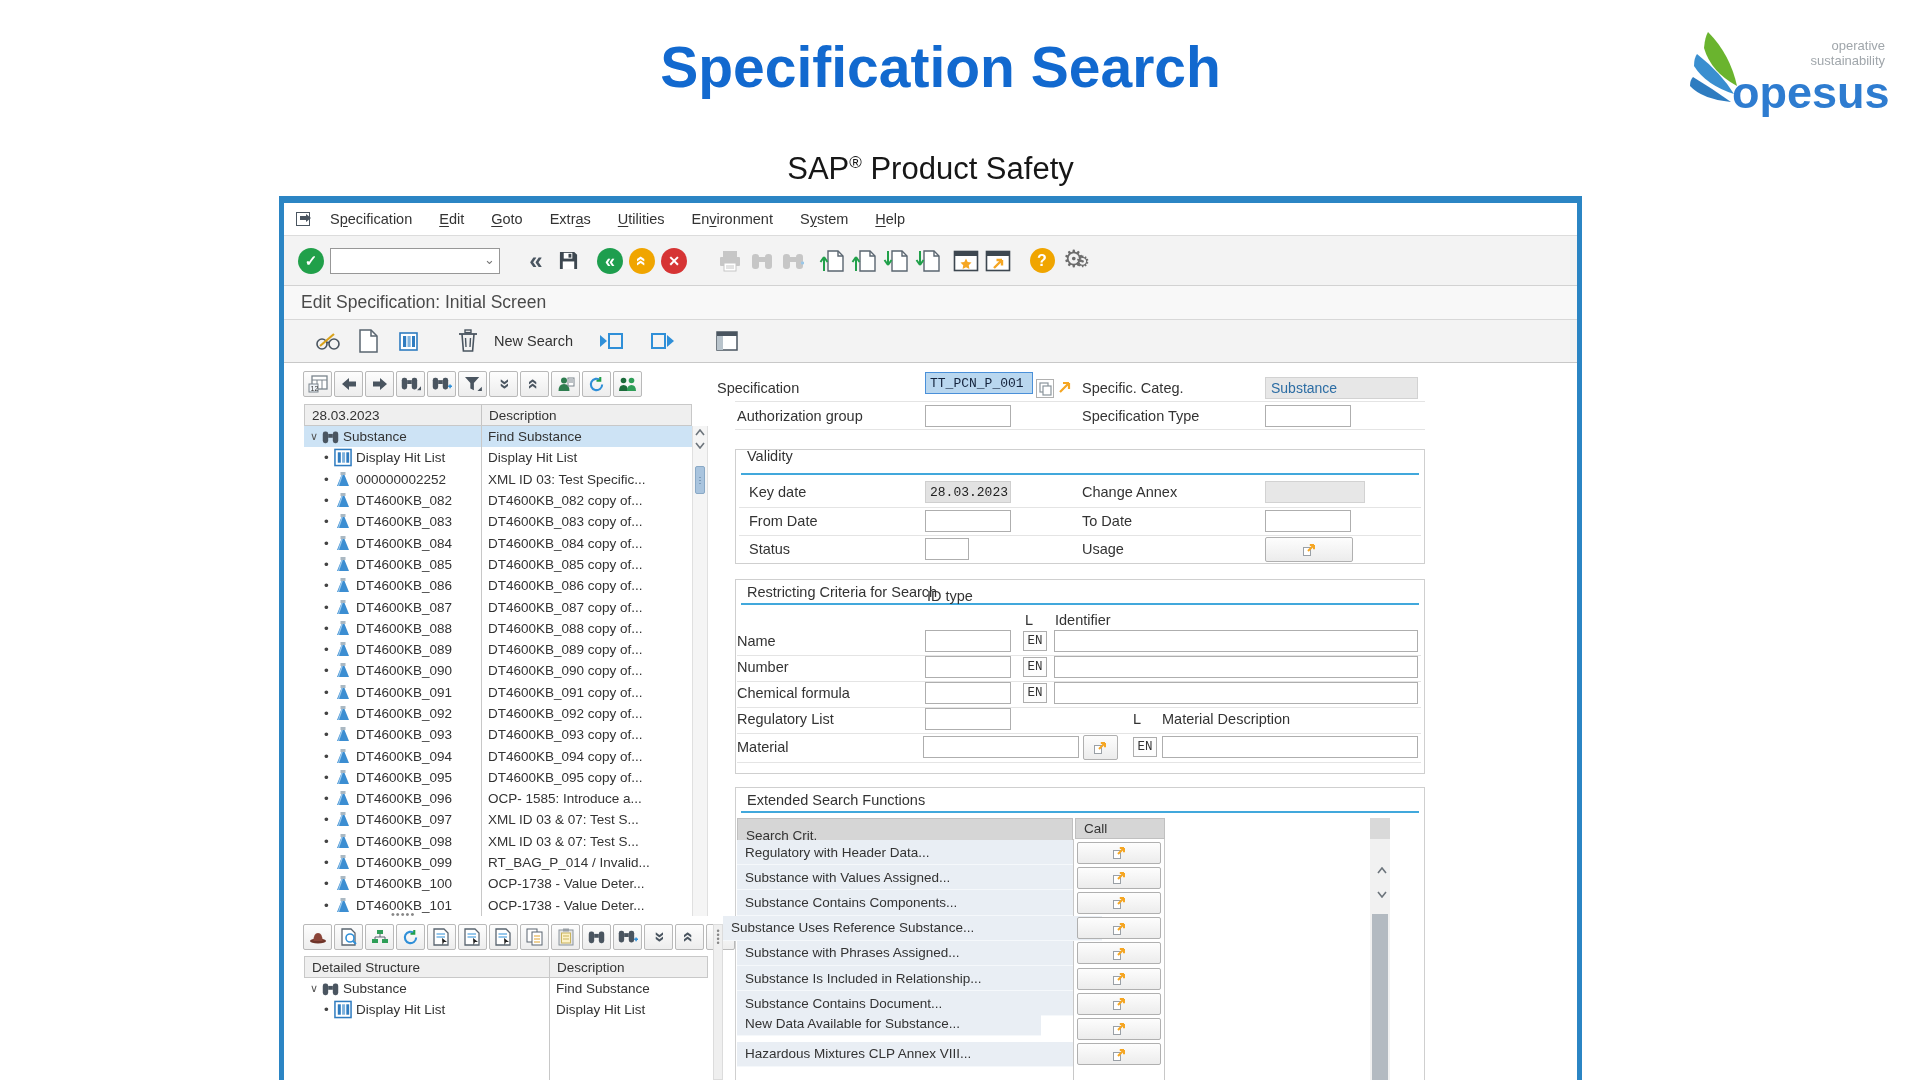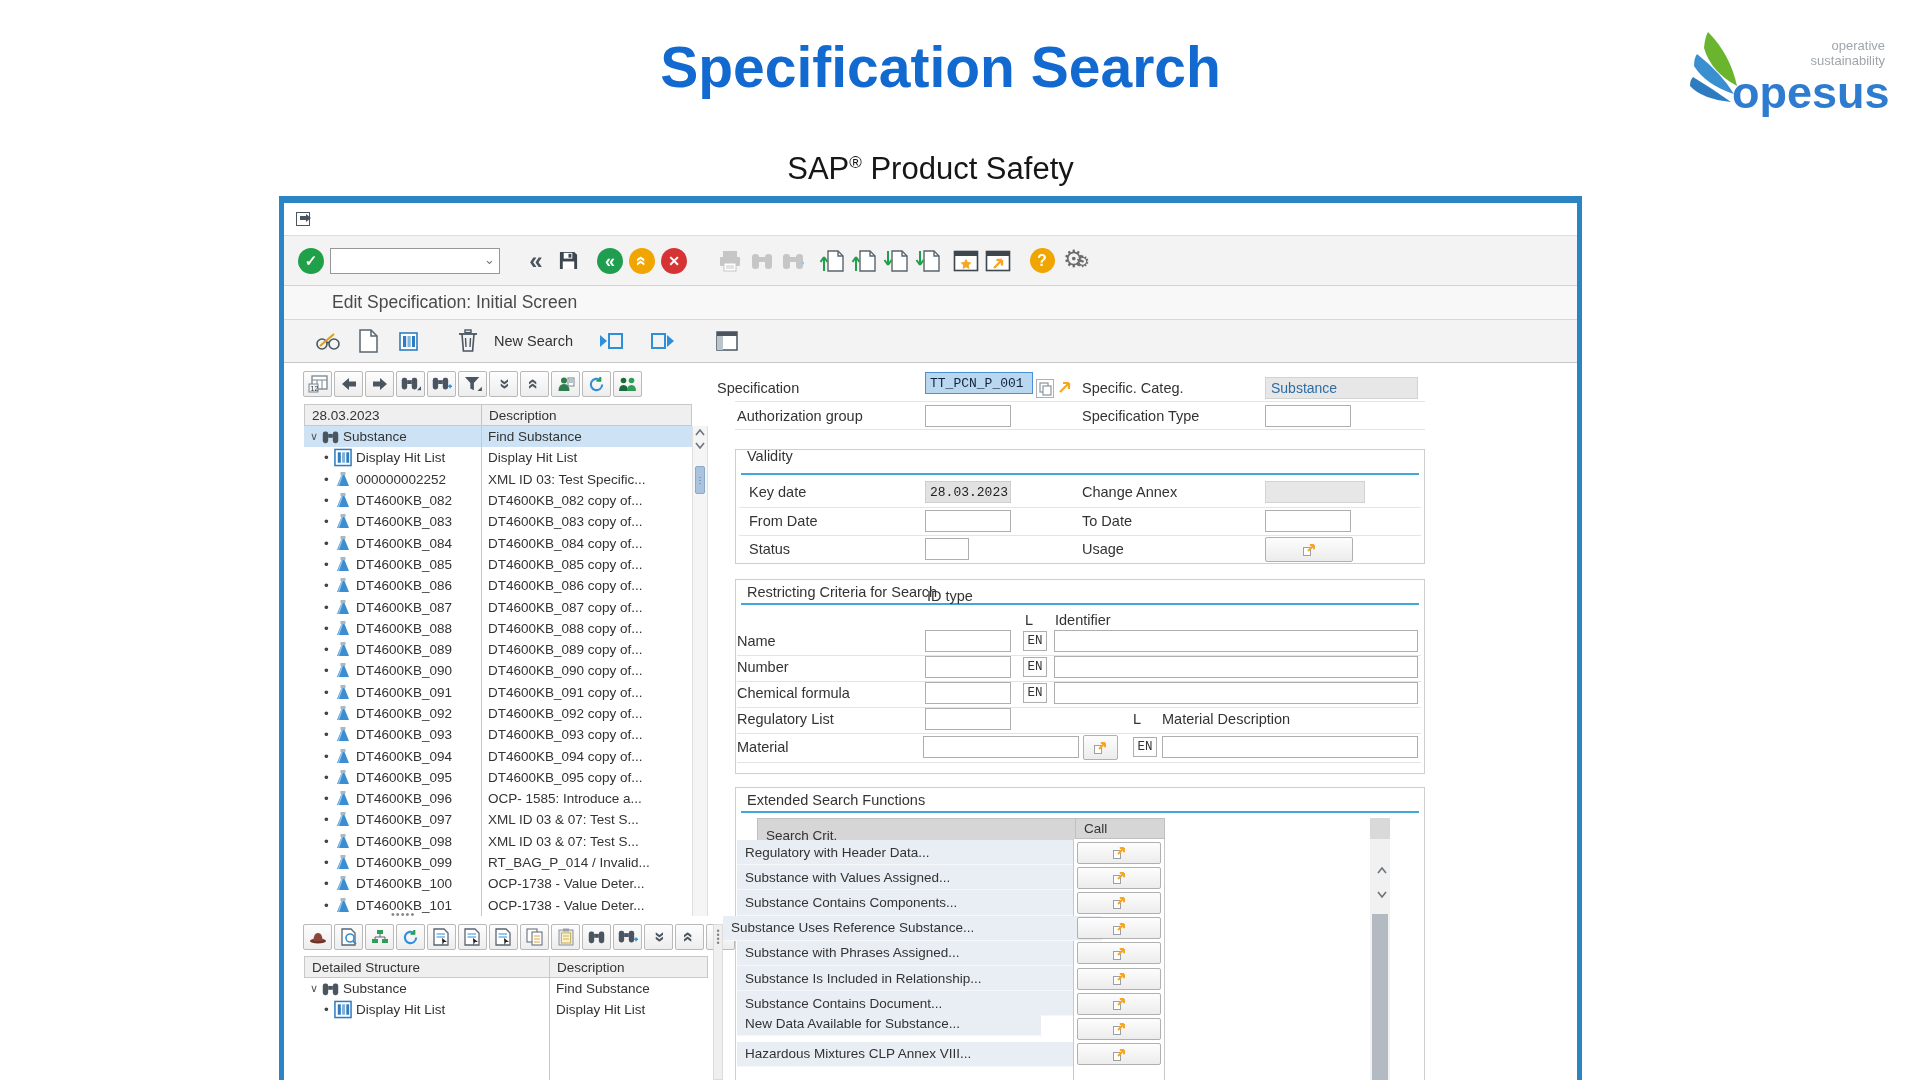--- a/index.html
+++ b/index.html
@@ -29,21 +29,21 @@
 .circle-btn { width:26px; height:26px; border-radius:50%; display:inline-flex;
   align-items:center; justify-content:center; color:#fff; font-size:15px; font-weight:bold; }
 .cmd { width:170px; height:26px; background:#fff; border:1px solid #979797;
   margin-left:6px; position:relative; }
 .cmd .chev { position:absolute; right:4px; top:3px; color:#777; font-style:normal; font-size:13px; }
 .ticon { display:inline-flex; align-items:center; justify-content:center;
   width:28px; height:28px; }
 
 .titlebar { left:5px; top:90px; right:5px; height:34px; background:#f8f8f8;
   border-bottom:1px solid #d8d8d8; display:flex; align-items:center;
-  padding-left:48px; font-size:17.5px; color:#4a4a4a; }
+  padding-left:17px; font-size:17.5px; color:#4a4a4a; }
 
 .apptoolbar { left:5px; top:124px; right:5px; height:43px; background:#f3f3f3;
   border-bottom:1px solid #c8c8c8; display:flex; align-items:center; padding-left:30px; }
 .apptoolbar .ticon { margin-right:12px; }
 .new-search { font-size:14.5px; color:#333; margin-right:12px; }
 
 .tbtn { width:29px; height:26px; border:1px solid #b9b9b9; background:linear-gradient(#fdfdfd,#ededed);
   display:inline-flex; align-items:center; justify-content:center; margin-right:2px; border-radius:2px; }
 .tree-toolbar { left:24px; top:175px; display:flex; }
 .tree2-toolbar { left:24px; top:728px; display:flex; }
@@ -122,20 +122,21 @@
 <div class="abs window">
   <div class="abs win-bg"></div>
 
   <div class="abs menubar">
     <span class="menu-sys-icon">
         <svg width="18" height="14" viewBox="0 0 18 14">
           <rect x="0.5" y="0.5" width="13" height="13" fill="none" stroke="#4a5560"></rect>
           <path d="M4 4 h6 v-2 l5 4 -5 4 v-2 h-6 z" fill="#4a5560"></path>
         </svg>
       </span>
+    <span id="menu-items"><span class="mi">S<u>p</u>ecification</span><span class="mi"><u>E</u>dit</span><span class="mi"><u>G</u>oto</span><span class="mi">Extr<u>a</u>s</span><span class="mi"><u>U</u>tilities</span><span class="mi">En<u>v</u>ironment</span><span class="mi">S<u>y</u>stem</span><span class="mi"><u>H</u>elp</span></span>
   </div>
 
   <div class="abs systoolbar">
     <span class="circle-btn" style="background:#21a04a">✓</span>
     <span class="cmd">
         <i class="chev">⌄</i>
       </span>
     <span id="systb-icons" style="display:flex;align-items:center">
         <span class="ticon" style="margin-left: 22px;">
           <span style="font-size:24px;color:#4a5560;font-weight:bold;line-height:20px">«</span>
@@ -943,21 +944,21 @@
           <rect x="1.5" y="5.5" width="7" height="8" fill="#fff" stroke="#9aa0a6"></rect>
           <path d="M6 9 L12 3 M12 3 h-4.2 M12 3 v4.2" stroke="#f5a623" stroke-width="2" fill="none"></path>
         </svg>
       </span>
       <span class="abs enbox" style="left:854px;top:541px">EN</span>
       <span class="abs inp" style="left:883px;top:540px;width:256px"></span>
       <div class="abs hline" style="left:458px;top:566px;width:684px"></div>
       <div class="abs gbox" style="left:456px;top:591px;width:690px;height:293px;border-bottom:none"></div>
       <span class="abs gbox-title" style="left:468px;top:596px">Extended Search Functions</span>
       <div class="abs blueline" style="left:462px;top:615px;width:678px"></div>
-      <span class="abs xhead" style="left:478px;top:622px;width:336px;height:34px">Search Crit.</span>
+      <span class="abs xhead" style="left:458px;top:622px;width:336px;height:34px">Search Crit.</span>
       <span class="abs xhead" style="left:796px;top:622px;width:90px;height:21px">Call</span>
       <div class="abs xcallcell" style="left:794px;top:643px;width:92px;height:241px"></div>
       <div class="abs xrow" style="left:458px;top:644px;width:336px;height:25.2px">Regulatory with Header Data...</div>
       <span class="abs btn" style="left:798px;top:645.5px;width:84px;height:22px">
         <svg width="15" height="15" viewBox="0 0 15 15">
           <rect x="1.5" y="5.5" width="7" height="8" fill="#fff" stroke="#9aa0a6"></rect>
           <path d="M6 9 L12 3 M12 3 h-4.2 M12 3 v4.2" stroke="#f5a623" stroke-width="2" fill="none"></path>
         </svg>
       </span>
       <div class="abs xrow" style="left:458px;top:669.2px;width:336px;height:25.2px">Substance with Values Assigned...</div>

